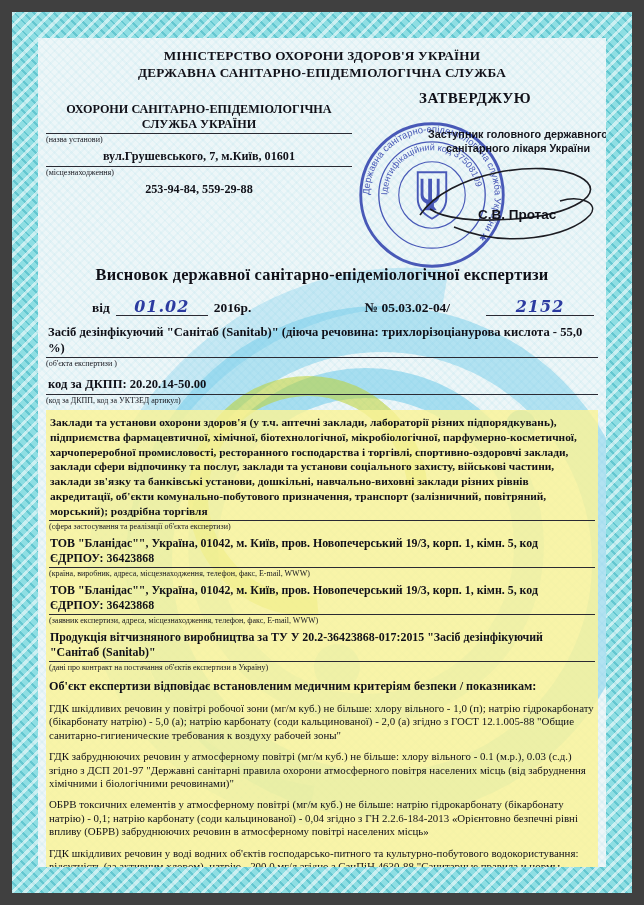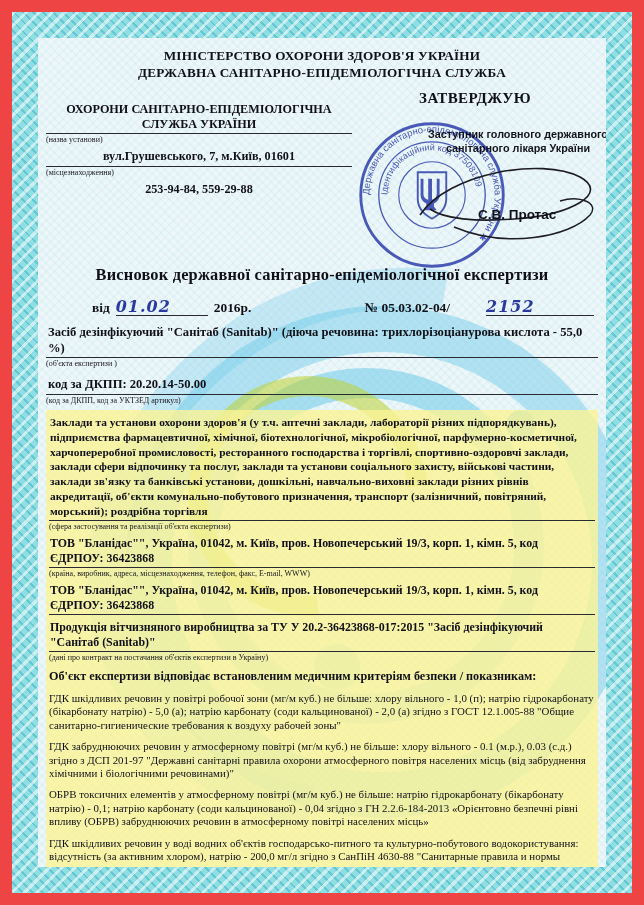--- a/index.html
+++ b/index.html
@@ -1,16 +1,16 @@
 <!DOCTYPE html>
 <html><head>
 <meta charset="utf-8">
 <style>
   html,body{margin:0;padding:0;background:#fff;}
-  .page{width:644px;height:905px;position:relative;background:#ef4444;overflow:hidden;
+  .page{width:644px;height:905px;position:relative;background:#404040;overflow:hidden;
         font-family:"Liberation Serif","DejaVu Serif",serif;color:#101018;}
   .frame{position:absolute;inset:12px;
     background:
       repeating-linear-gradient(135deg, rgba(255,255,255,.55) 0 3px, rgba(255,255,255,0) 3px 9px),
       repeating-linear-gradient(45deg, rgba(30,160,178,.38) 0 2px, rgba(30,160,178,0) 2px 7px),
       #8edee3;}
   .inner{position:absolute;inset:38px;overflow:hidden;
     background:
       repeating-linear-gradient(45deg, rgba(140,210,225,.10) 0 2px, rgba(0,0,0,0) 2px 6px),
       repeating-linear-gradient(-45deg, rgba(140,210,225,.09) 0 2px, rgba(0,0,0,0) 2px 6px),
@@ -43,21 +43,21 @@
       font-family:"Liberation Sans","DejaVu Sans",sans-serif;font-weight:bold;font-size:10.8px;
       line-height:1.3;color:#15151d;}
   .stamp{position:absolute;left:4px;top:8px;z-index:3;opacity:.88;mix-blend-mode:multiply;}
   .signature{position:absolute;left:62px;top:46px;z-index:4;}
   .approver-name{position:absolute;left:126px;top:96px;z-index:4;
       font-family:"Liberation Sans","DejaVu Sans",sans-serif;font-weight:bold;font-size:13.5px;color:#101018;}
   .doc-title{margin-top:8px;text-align:center;font-weight:bold;font-size:16.4px;letter-spacing:.2px;}
   .issue-row{display:flex;align-items:flex-end;margin-top:14px;font-size:13.4px;font-weight:bold;}
   .issue-left{margin-left:46px;display:flex;align-items:flex-end;gap:6px;}
   .issue-right{margin-left:auto;margin-right:4px;display:flex;align-items:flex-end;gap:36px;}
-  .write{display:inline-block;border-bottom:1.2px solid #2a2a33;line-height:1;}
+  .write{display:inline-block;border-bottom:1.2px solid #2a2a33;text-align:center;line-height:1;}
   .w-date{min-width:92px;}  .w-num{min-width:108px;}
   .hand{font-family:"DejaVu Serif",serif;font-style:italic;font-weight:bold;color:#2b3aa0;
         font-size:16px;letter-spacing:1px;}
   .field{margin-top:9px;}
   .field .u-line{font-weight:bold;font-size:12.6px;border-bottom:1.2px solid #2a2a33;
                  padding:0 2px 1px;line-height:1.25;}
   .yellow{margin-top:5px;background:rgba(250,243,150,.82);padding:5px 3px 8px;flex:1;}
   .yellow .blk{margin-top:5px;}
   .scope-text{font-weight:bold;font-size:11.4px;line-height:1.3;border-bottom:1.2px solid #2a2a33;
               padding:0 1px 1px;}
@@ -168,20 +168,21 @@
           <div class="caption">(сфера застосування та реалізації об'єкта експертизи)</div>
         </div>
 
         <div class="blk">
           <div class="b-line">ТОВ "Бланідас"", Україна, 01042, м. Київ, пров. Новопечерський 19/3, корп. 1, кімн. 5, код ЄДРПОУ: 36423868</div>
           <div class="caption">(країна, виробник, адреса,  місцезнаходження,  телефон, факс, E-mail, WWW)</div>
         </div>
 
         <div class="blk">
           <div class="b-line">ТОВ "Бланідас"", Україна, 01042, м. Київ, пров. Новопечерський 19/3, корп. 1, кімн. 5, код ЄДРПОУ: 36423868</div>
+          <div class="caption">(заявник експертизи, адреса,  місцезнаходження,  телефон, факс, E-mail, WWW)</div>
         </div>
 
         <div class="blk">
           <div class="b-line">Продукція вітчизняного виробництва за ТУ У 20.2-36423868-017:2015 "Засіб дезінфікуючий "Санітаб (Sanitab)"</div>
           <div class="caption">(дані про контракт на постачання об'єктів експертизи в Україну)</div>
         </div>
 
         <div class="concl-head">Об'єкт експертизи  відповідає  встановленим  медичним критеріям безпеки / показникам:</div>
         <div class="para">ГДК шкідливих речовин у повітрі робочої зони (мг/м куб.) не більше: хлору вільного - 1,0 (п); натрію гідрокарбонату (бікарбонату натрію) - 5,0 (а); натрію карбонату (соди кальцинованої) - 2,0 (а) згідно з ГОСТ 12.1.005-88 "Общие санитарно-гигиенические требования к воздуху рабочей зоны"</div>
         <div class="para">ГДК забруднюючих речовин у атмосферному повітрі (мг/м куб.) не більше: хлору вільного - 0.1 (м.р.), 0.03 (с.д.) згідно з ДСП 201-97 "Державні санітарні правила охорони атмосферного повітря населених місць (від забруднення хімічними і біологічними речовинами)"</div>

